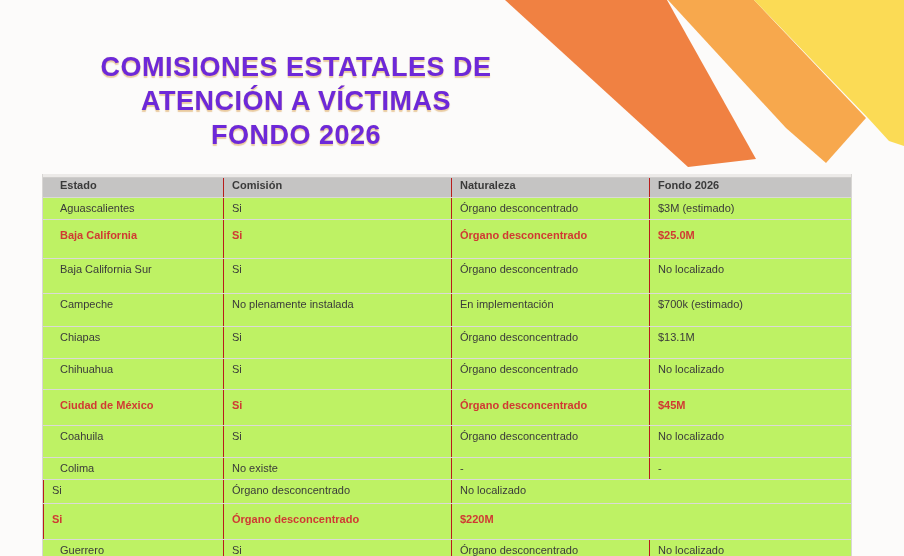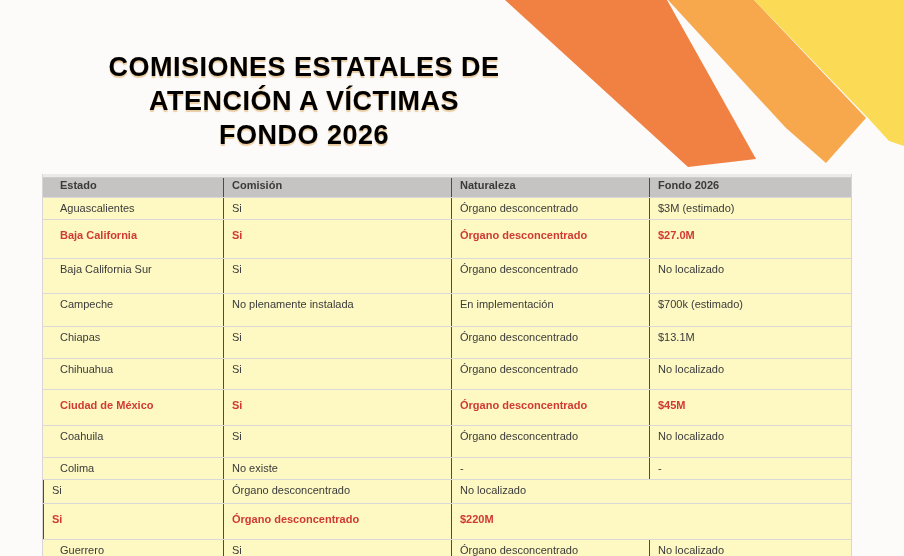--- a/index.html
+++ b/index.html
@@ -10,27 +10,27 @@
     position: relative;
   }
   .canvas { position: absolute; inset: 0; overflow: hidden; }
 
   
   .decor { position: absolute; top: 0; left: 0; width: 904px; height: 300px; pointer-events: none; }
 
   
   .title-block {
     position: absolute;
-    left: 88px; top: 50px; width: 432px;
+    left: 80px; top: 50px; width: 432px;
     text-align: center;
     font-weight: bold;
     font-size: 27px;
     line-height: 34px;
     letter-spacing: 0.5px;
-    color: #000000;
+    color: #6d28d9;
     text-shadow: 0 2px 1px rgba(213, 148, 58, 0.45), 0 0 1px rgba(213, 148, 58, 0.3);
   }
 
   
   .table {
     position: absolute;
     left: 42px; top: 174px; width: 810px; height: 400px;
     background: #ffffff;
     border-left: 1px solid #d8d6d4;
     border-right: 1px solid #d8d6d4;
@@ -42,21 +42,21 @@
     width: 100%;
   }
   .thead {
     background: #c5c4c3;
     height: 19px;
     font-weight: bold;
     font-size: 14px;
     color: #2d2d2d;
   }
   .thead .cell { padding-top: 1px; }
-  .row { border-top: 1px solid #dbd9d7; background: #fef9c3; }
+  .row { border-top: 1px solid #dbd9d7; background: #bef264; }
   .row:first-of-type { border-top: none; }
   .cell {
     padding-left: 8px;
     padding-top: 4px;
     font-size: 11px;
     color: #3a3a3a;
     white-space: nowrap;
     overflow: hidden;
   }
   .cell.first { padding-left: 17px; }
@@ -108,21 +108,21 @@
       <span class="cell first">Aguascalientes</span>
       <span class="cell vline">Si</span>
       <span class="cell vline">Órgano desconcentrado</span>
       <span class="cell vline">$3M (estimado)</span>
     </div>
 
     <div class="trow row hl h39">
       <span class="cell first">Baja California</span>
       <span class="cell vline">Si</span>
       <span class="cell vline">Órgano desconcentrado</span>
-      <span class="cell vline">$27.0M</span>
+      <span class="cell vline">$25.0M</span>
     </div>
 
     <div class="trow row h35">
       <span class="cell first">Baja California Sur</span>
       <span class="cell vline">Si</span>
       <span class="cell vline">Órgano desconcentrado</span>
       <span class="cell vline">No localizado</span>
     </div>
 
     <div class="trow row h33">

